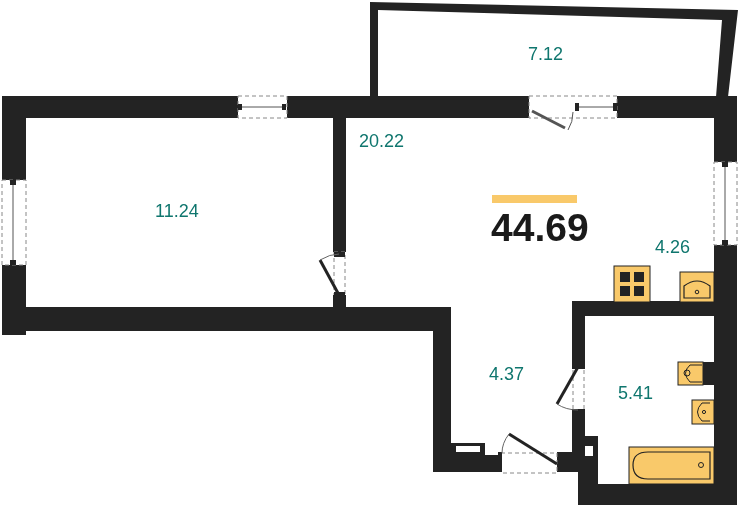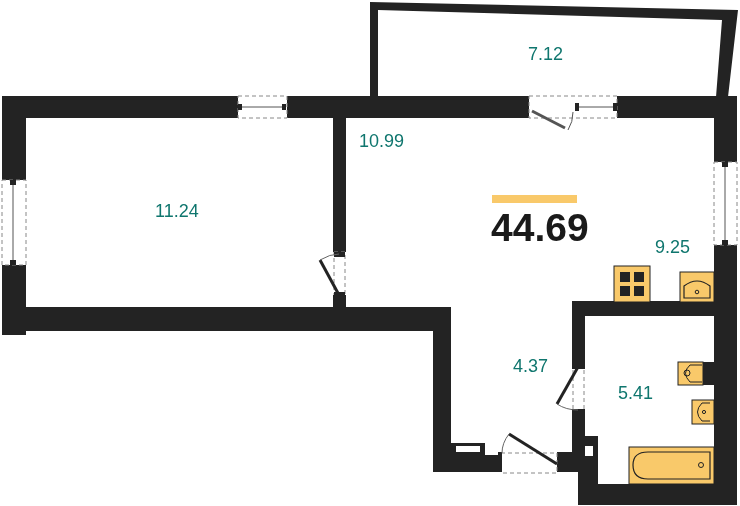--- a/index.html
+++ b/index.html
@@ -131,19 +131,19 @@
   </g>
   <g>
     <rect x="629" y="447" width="85" height="37" fill="#F9C96A" stroke="#232323" stroke-width="1"></rect>
     <path d="M710,452 L648,452 Q633,452 633,465 Q633,479 648,479 L710,479 Z" fill="none" stroke="#232323" stroke-width="1.2"></path>
     <circle cx="701" cy="465" r="2.5" fill="none" stroke="#232323" stroke-width="1"></circle>
   </g>
 </svg>
 
 <div class="room-label" style="left:528px; top:44px;">7.12</div>
 <div class="room-label" style="left:155px; top:201px;">11.24</div>
-<div class="room-label" style="left:359px; top:131px;">10.99</div>
-<div class="room-label" style="left:655px; top:237px;">9.25</div>
-<div class="room-label" style="left:489px; top:356px;margin-left:24px;">4.37</div>
+<div class="room-label" style="left:359px; top:131px;">20.22</div>
+<div class="room-label" style="left:655px; top:237px;">4.26</div>
+<div class="room-label" style="left:489px; top:364px;">4.37</div>
 <div class="room-label" style="left:618px; top:383px;text-align:right;">5.41</div>
 
 <div class="total-bar" style="left:492px; top:195px; width:85px; background:#F9C96A;"></div>
 <div class="total-area" style="left:491px; top:206px;">44.69</div>
 
 </body></html>

